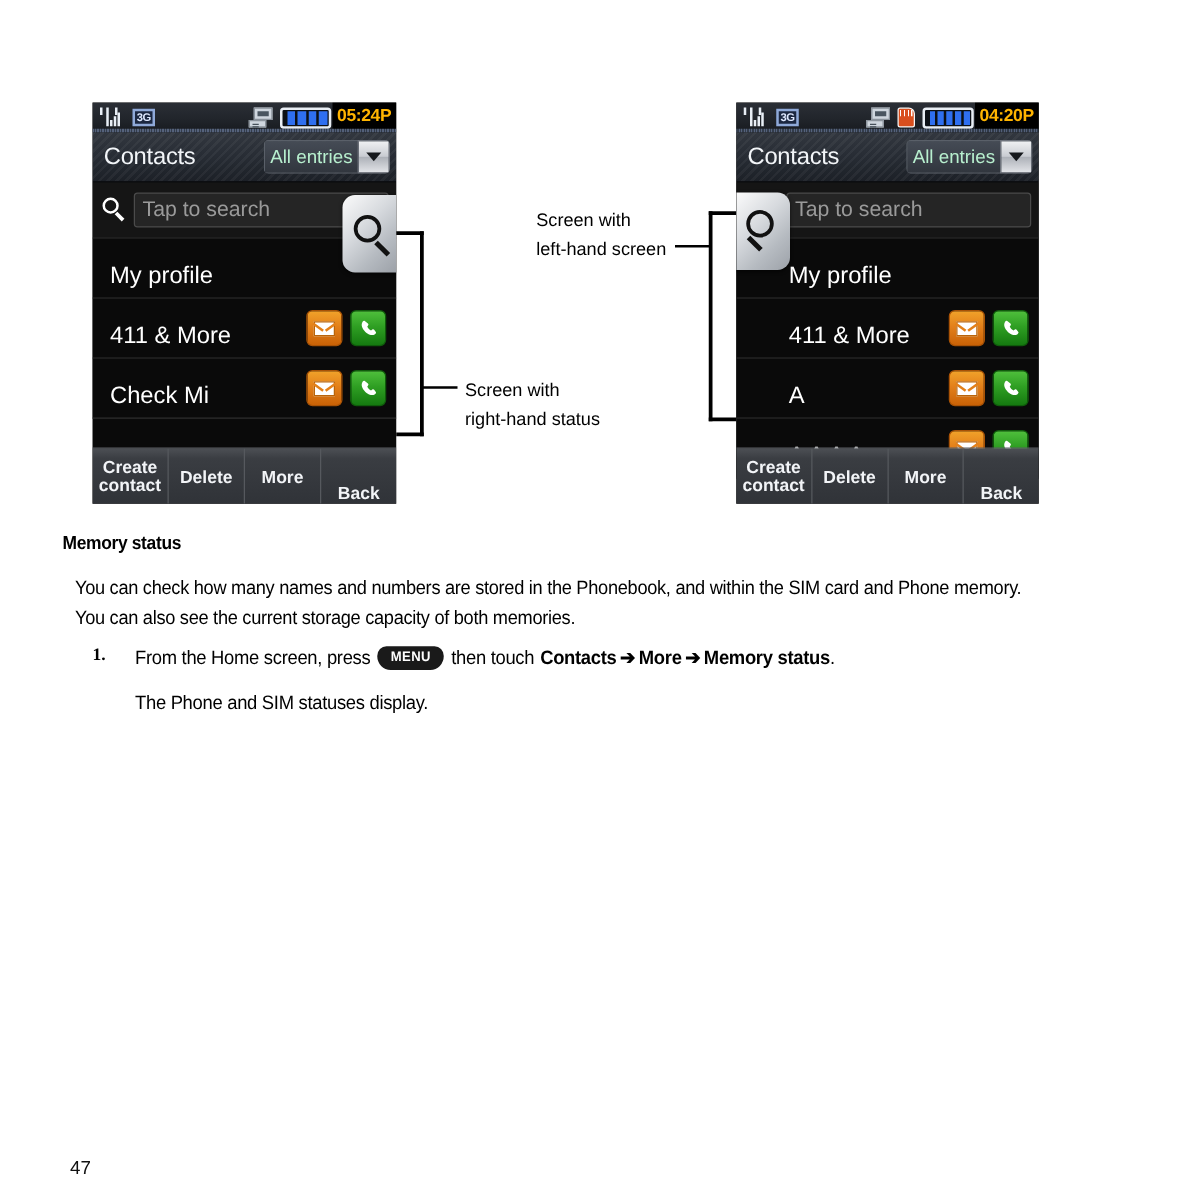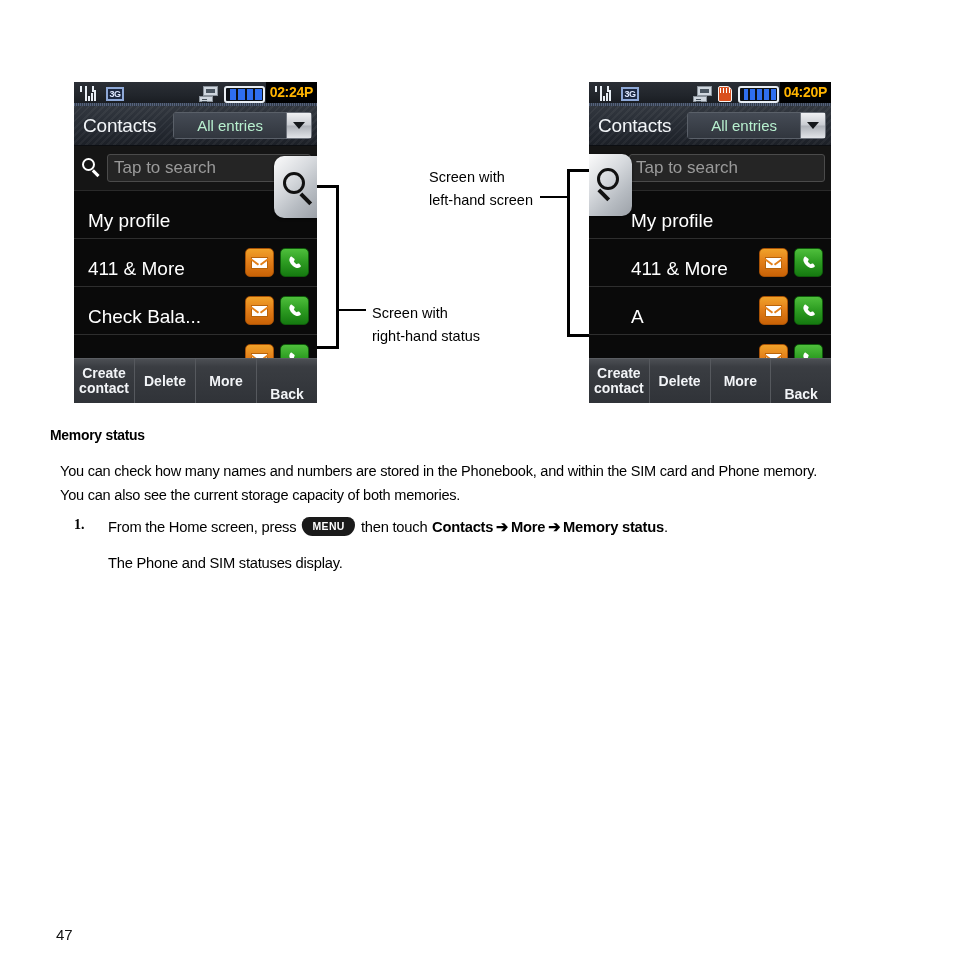--- a/index.html
+++ b/index.html
@@ -146,21 +146,21 @@
   }
   .dropdown {
     display:flex; align-items:stretch; height:27px;
     border-radius:4px; overflow:hidden;
     box-shadow: inset 0 1px 0 rgba(255,255,255,.12);
   }
   .dd-value {
     background: linear-gradient(to bottom,#454b55,#31363e);
     color:#b8f0cf;
     font-size:15px;
-    padding:0 23px;
+    padding:0 4px;
     display:flex; align-items:center;
     border:1px solid #5a6069;
     border-right:none;
     box-sizing:border-box;
   }
   .dd-arrow {
     width:26px;
     background: linear-gradient(to bottom,#f0f1f3 0%,#c9ccd2 48%,#aeb2b9 52%,#e2e4e8 100%);
     border:1px solid #6e737c;
     display:flex; align-items:center; justify-content:center;
@@ -406,21 +406,21 @@
     </div>
     <div class="ic-batt">
       <span class="shell"></span>
       <span class="cells">
           <i></i>
           <i></i>
           <i></i>
           <i></i>
         </span>
     </div>
-    <div class="sb-time">02:24P</div>
+    <div class="sb-time">05:24P</div>
   </div>
 
   <div class="titlebar">
     <div class="title-text">Contacts</div>
     <div class="dropdown">
       <div class="dd-value">All entries</div>
       <div class="dd-arrow">
           <i></i>
         </div>
     </div>
@@ -449,33 +449,20 @@
             <span class="env"></span>
           </span>
         <span class="act act-call">
           <svg class="ph" viewBox="0 0 24 24" aria-hidden="true">
               <path fill="#ffffff" d="M7.2 2.6c-.9-.6-2 .1-2.6 1C3.5 5.4 3.2 7.6 4 9.8c1.4 3.9 5.4 7.9 9.3 9.3 2.2.8 4.4.5 6.2-.6.9-.6 1.6-1.7 1-2.6l-2-2.7c-.5-.7-1.5-.8-2.2-.3l-1.6 1.1c-1.8-.9-3.6-2.7-4.5-4.5l1.1-1.6c.5-.7.4-1.7-.3-2.2L7.2 2.6z"></path>
             </svg>
         </span>
       </span>
     </div>
     <div class="row">
-      <span class="label">Check Bala...</span>
-      <span class="row-actions">
-        <span class="act act-msg">
-            <span class="env"></span>
-          </span>
-        <span class="act act-call">
-          <svg class="ph" viewBox="0 0 24 24" aria-hidden="true">
-              <path fill="#ffffff" d="M7.2 2.6c-.9-.6-2 .1-2.6 1C3.5 5.4 3.2 7.6 4 9.8c1.4 3.9 5.4 7.9 9.3 9.3 2.2.8 4.4.5 6.2-.6.9-.6 1.6-1.7 1-2.6l-2-2.7c-.5-.7-1.5-.8-2.2-.3l-1.6 1.1c-1.8-.9-3.6-2.7-4.5-4.5l1.1-1.6c.5-.7.4-1.7-.3-2.2L7.2 2.6z"></path>
-            </svg>
-        </span>
-      </span>
-    </div>
-    <div class="row">
       <span class="label">Check Mi</span>
       <span class="row-actions">
         <span class="act act-msg">
             <span class="env"></span>
           </span>
         <span class="act act-call">
           <svg class="ph" viewBox="0 0 24 24" aria-hidden="true">
               <path fill="#ffffff" d="M7.2 2.6c-.9-.6-2 .1-2.6 1C3.5 5.4 3.2 7.6 4 9.8c1.4 3.9 5.4 7.9 9.3 9.3 2.2.8 4.4.5 6.2-.6.9-.6 1.6-1.7 1-2.6l-2-2.7c-.5-.7-1.5-.8-2.2-.3l-1.6 1.1c-1.8-.9-3.6-2.7-4.5-4.5l1.1-1.6c.5-.7.4-1.7-.3-2.2L7.2 2.6z"></path>
             </svg>
         </span>

